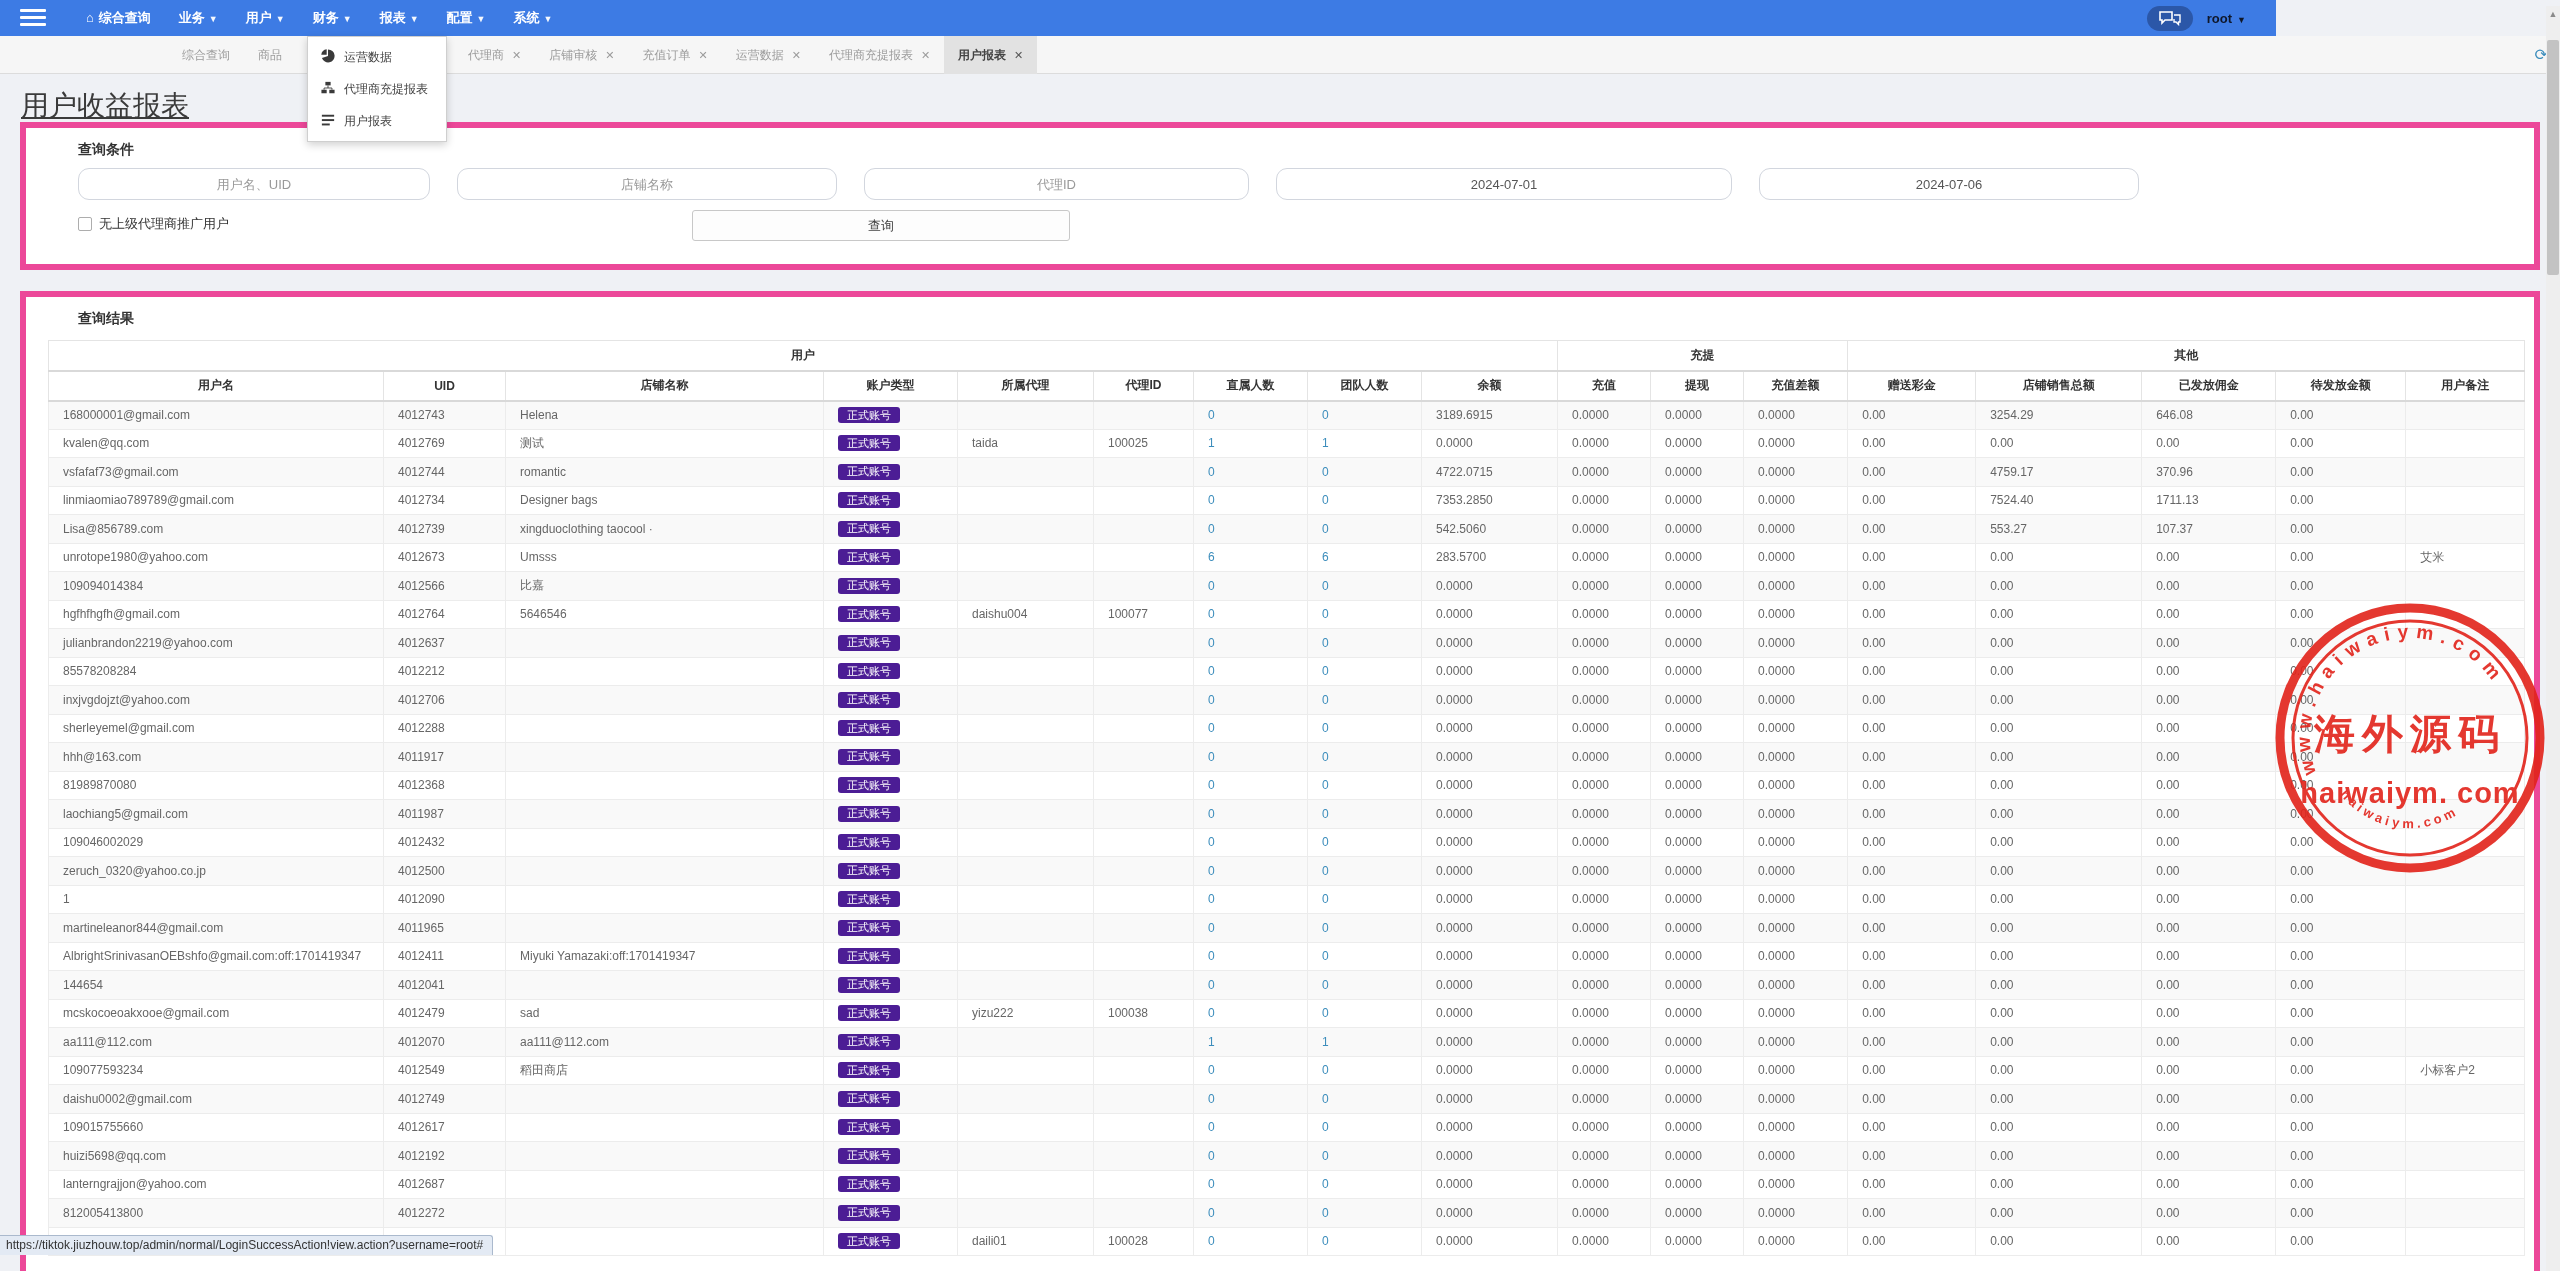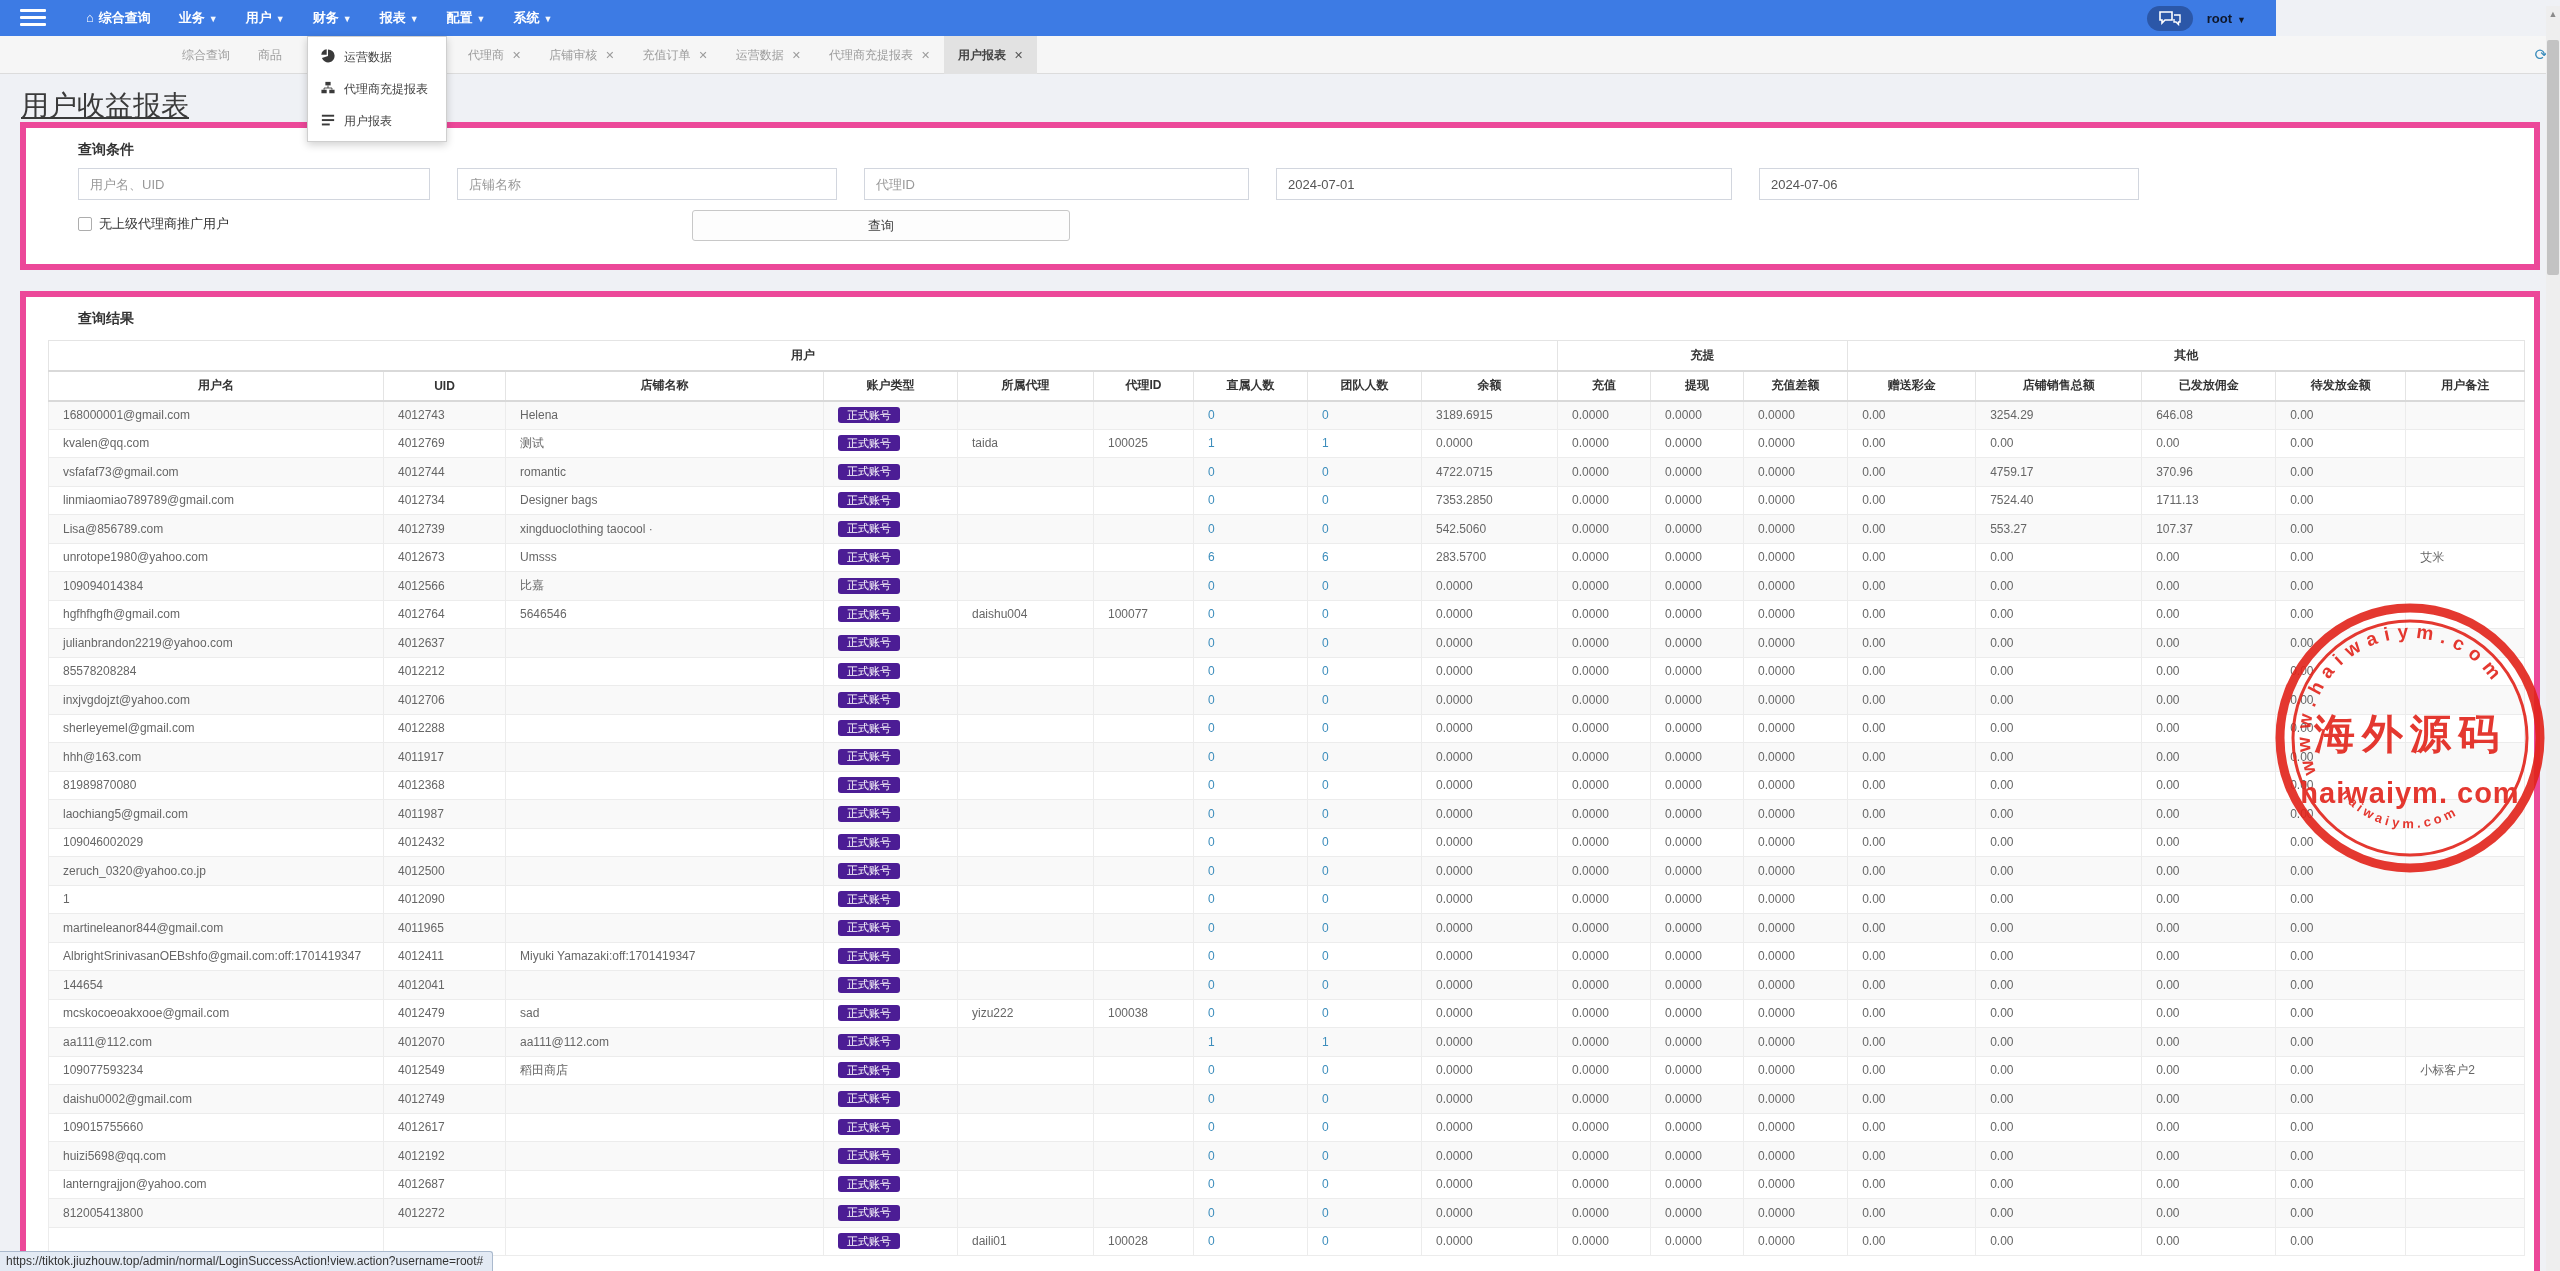--- a/index.html
+++ b/index.html
@@ -36,22 +36,22 @@
   .dd-item svg { flex:0 0 auto; }
 
   
   #content { position:absolute; left:0; top:74px; width:2560px; height:1197px; }
   #page-title { font-size:28px; color:#3a3a3a; padding:13px 0 0 21px; height:48px;text-decoration:underline; }
   .panel { background:#fff; border:6px solid #ec4899; margin:0 20px; }
   .panel-title { font-size:14px; font-weight:bold; color:#333; padding:13px 0 0 52px; }
 
   
   #form-row1 { display:flex; gap:27px; margin:9px 52px 0; }
-  #form-row1 .inp { height:32px; border:1px solid #d2d6de; border-radius:0; background:#fff; font-size:13px; padding:0 11px;
-    color:#555; font-family:inherit; }
+  #form-row1 .inp { height:32px; border:1px solid #d2d6de; border-radius:11px; background:#fff; font-size:13px; padding:0 11px;
+    color:#555; font-family:inherit;text-align:center; }
   #form-row1 .inp::placeholder { color:#999; }
   #form-row2 { position:relative; margin:10px 52px 0; height:40px; }
   #chk-wrap { display:flex; align-items:center; gap:7px; padding-top:5px; }
   #chk-box { width:14px; height:14px; border:1px solid #adadad; border-radius:2px; background:#fff; cursor:pointer; }
   #chk-label { font-size:13px; color:#333; }
   #search-btn { position:absolute; left:614px; top:0; width:378px; height:31px; background:#fdfdfd; border:1px solid #c8c8c8;
     border-radius:3px; font-size:13px; color:#444; cursor:pointer; font-family:inherit; }
 
   
   #results-panel { margin-top:21px; height:1000px; overflow:hidden; }
@@ -62,21 +62,21 @@
   .tbl thead tr.cols th { border-bottom:2px solid #d9d9d9; }
   .tbl td { color:#666; border:1px solid #ececec; height:28.5px; padding:0 8px 0 14px; overflow:hidden; white-space:nowrap; text-overflow:ellipsis; }
   .tbl tbody tr:nth-child(odd) { background:#f9f9f9; }
   .tbl a.num { color:#3c8dbc; text-decoration:none; cursor:pointer; }
   .badge { display:inline-block; background:#4c1d95; color:#fff; font-size:11px; padding:2.5px 9px; border-radius:3px; line-height:1; }
 
   
   #watermark { position:absolute; left:2270px; top:598px; width:280px; height:280px; z-index:60; pointer-events:none; opacity:.9; }
 
   
-  #statusbar { position:absolute; left:0; bottom:0; height:20px; background:#e3eaf4; border:1px solid #aab9cd; border-left:none; border-bottom:none;
+  #statusbar { position:absolute; left:0; bottom:16px; height:20px; background:#e3eaf4; border:1px solid #aab9cd; border-left:none; border-bottom:none;
     border-radius:0 3px 0 0; font-size:12px; color:#333; padding:2px 9px 0 6px; z-index:70; white-space:nowrap; }
 
   
   #scrollbar { position:absolute; right:0; top:6px; width:14px; height:1265px; background:#eeeeee; z-index:80; }
   #scroll-up { height:16px; text-align:center; font-size:9px; color:#8a8a8a; line-height:16px; }
   #scroll-thumb { position:absolute; left:1px; top:34px; width:12px; height:235px; background:#c3c3c3; border-radius:2px; }
 </style>
 </head>
 <body>
 

